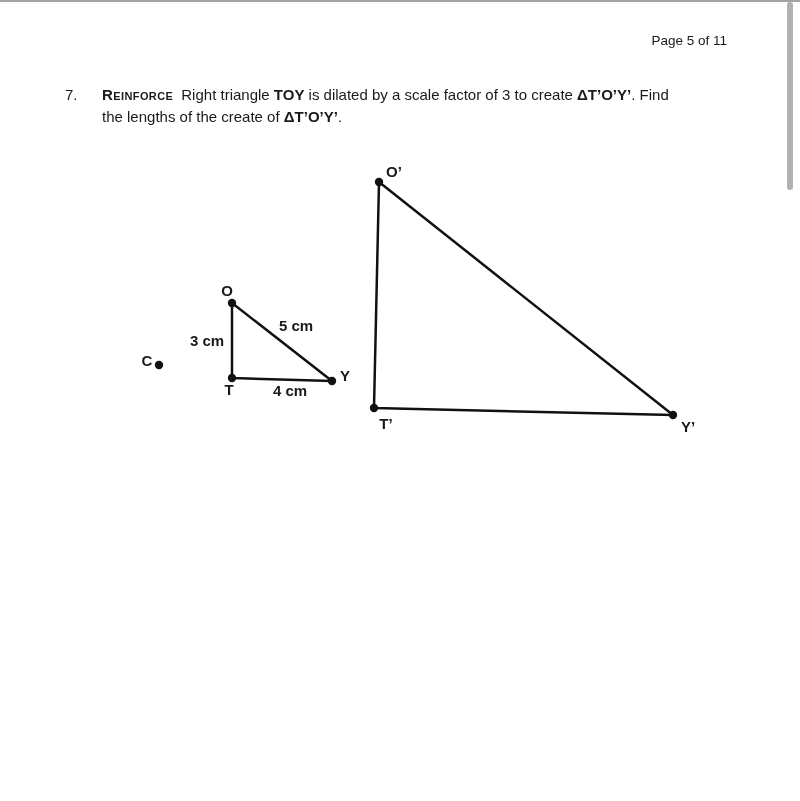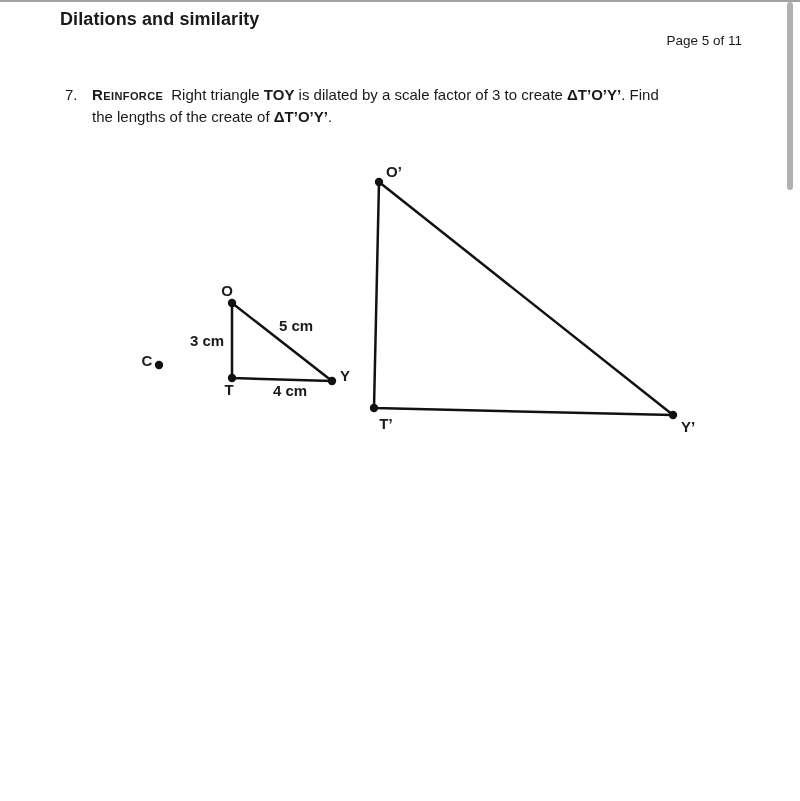--- a/index.html
+++ b/index.html
@@ -31,41 +31,42 @@
     letter-spacing: 0.1px;
   }
   .doc-subtitle {
     position: absolute;
     left: 60px; top: 31px;
     font-size: 15px;
   }
   .doc-subtitle .italic { font-style: italic; }
   .page-info {
     position: absolute;
-    right: 58px; top: 33px;
+    right: 73px; top: 33px;
     font-size: 13.5px;
   }
   .question {
     position: absolute;
     left: 65px; top: 84px;
     width: 680px;
     display: flex;
     align-items: flex-start;
   }
   .q-number {
     width: 20px;
     margin-right: 7px;
     font-size: 15px;
     line-height: 22px;
     flex: 0 0 auto;
   }
   .q-body {
     font-size: 15px;
     line-height: 22px;
     width: 650px;
+    margin-left: 10px;
   }
   .q-keyword {
     font-variant: small-caps;
     font-weight: 700;
     letter-spacing: 0.4px;
     margin-right: 8px;
   }
   .q-body b { font-weight: 700; }
   .diagram-svg {
     position: absolute;
@@ -75,21 +76,20 @@
 </style>
 </head>
 <body>
 
 <div class="canvas">
 
   <div class="top-hairline" style="background: rgb(163, 163, 163);"></div>
 
   <div class="scrollbar-thumb" style="background: rgb(177, 177, 177);"></div>
 
-  <div class="doc-title">Dilations and similarity</div>
 
 
   <div class="page-info">Page 5 of 11</div>
 
   <div class="question">
     <div class="q-number">7.</div>
     <div class="q-body"><span class="q-keyword">Reinforce</span><span id="q-segments"><span>Right triangle </span><b>TOY</b><span> is dilated by a scale factor of 3 to create </span><b>ΔT’O’Y’</b><span>. Find</span><br><span>the lengths of the create of </span><b>ΔT’O’Y’</b><span>.</span></span></div>
   </div>
 
   <svg class="diagram-svg" id="diagram" viewBox="0 0 800 801" xmlns="http://www.w3.org/2000/svg">

